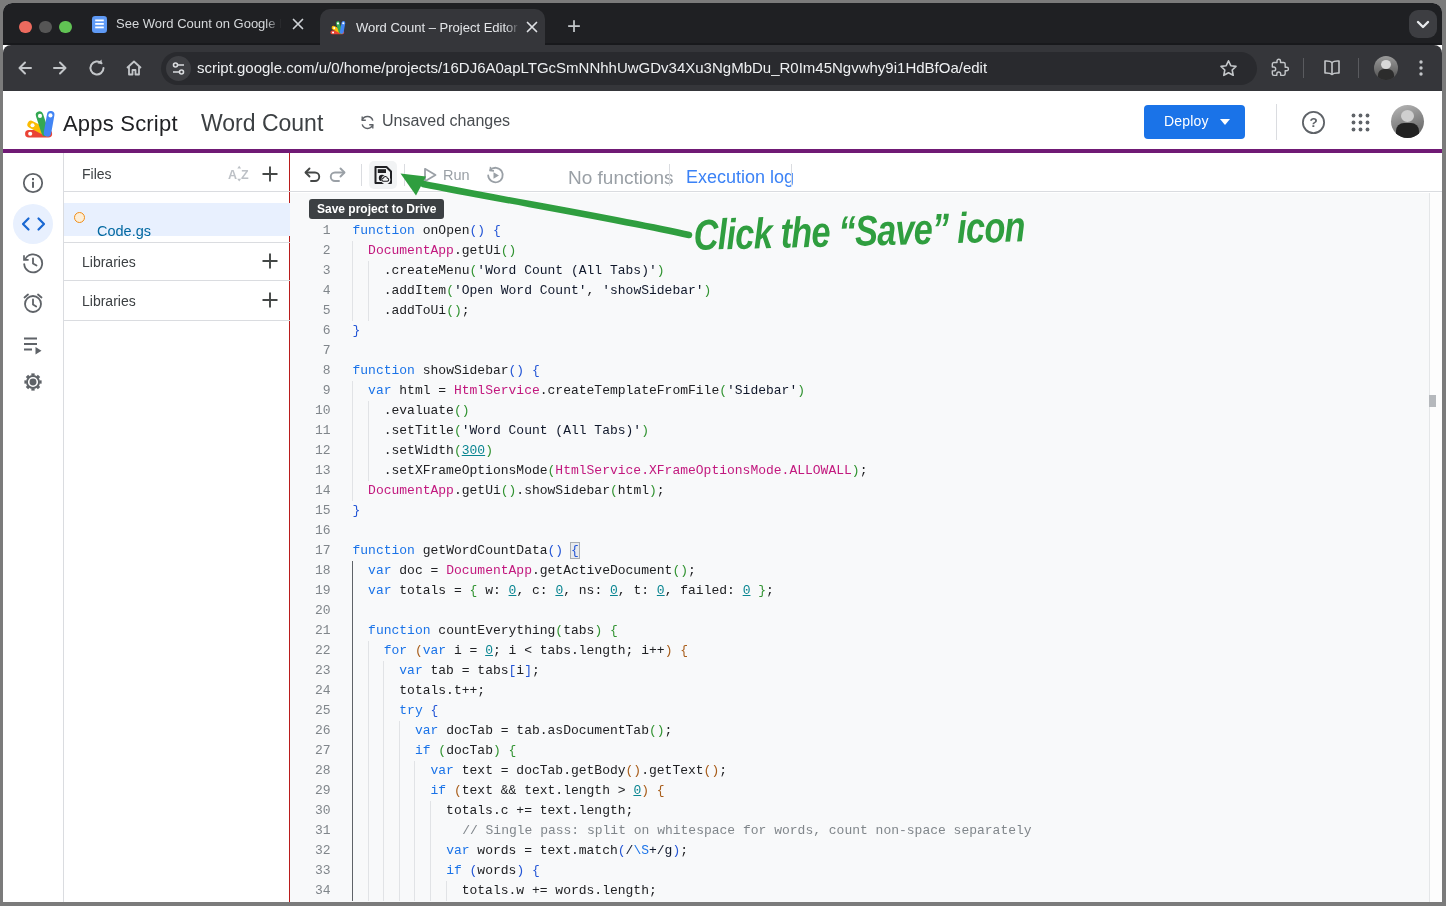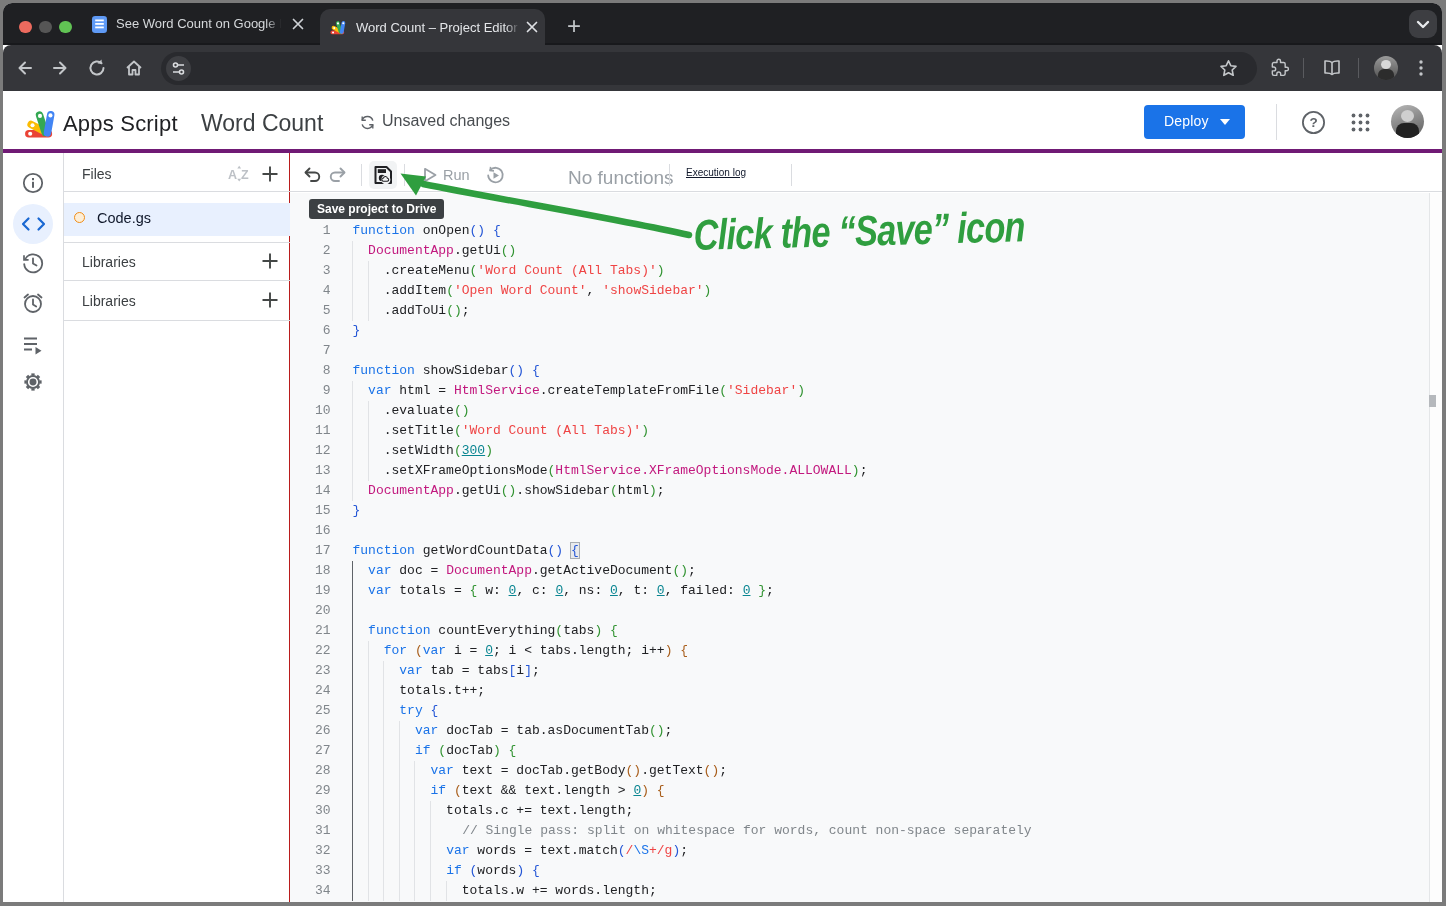--- a/index.html
+++ b/index.html
@@ -22,21 +22,21 @@
   #files { position:absolute; left:61px; top:150px; width:226px; height:749px; background:#fff; border-right:1px solid #b91c1c; }
   
   #edtoolbar { position:absolute; left:287px; top:150px; width:1152px; height:39px; background:#fff; border-bottom:1px solid #dadce0; }
   #editor { position:absolute; left:287px; top:190px; width:1152px; height:709px; background:#f8f9fa; }
   .vdiv { position:absolute; width:1px; background:#dadce0; }
   pre { font-family:"Liberation Mono", monospace; font-size:13px; line-height:20px; }
   .k  { color:#1a73e8; }   
   .b1 { color:#2456d6; }   
   .b2 { color:#319331; }   
   .b3 { color:#a85d1a; }   
-  .s  { color:#ef4444; }   
+  .s  { color:#0f172a; }   
   .g  { color:#c2187e; }   
   .n  { color:#098591;text-decoration:underline; }   
   .cm { color:#80868b;margin-left:16px; }   
   .guide { position:absolute; width:1px; background:#e1e3e6; }
   .match { background:#e8eaed; box-shadow:0 0 0 1px #a8adb2; }
 </style>
 </head>
 <body>
 <div id="win">
 
@@ -111,20 +111,21 @@
       <div class="abs" style="left:5px; top:4px; width:25px; height:25px; border-radius:50%; background:#3e3f43;">
         <svg width="25" height="25" viewBox="0 0 25 25">
             <g stroke="#dadcdf" stroke-width="1.6" fill="none">
               <circle cx="9.5" cy="9" r="2"></circle>
               <path d="M11.5 9 H18"></path>
               <circle cx="15.5" cy="16" r="2"></circle>
               <path d="M7 16 H13.5"></path>
             </g>
           </svg>
       </div>
+      <div class="abs" style="left:36px; top:7px; color:#eef0f2; font-size:15px; white-space:nowrap;">script.google.com/u/0/home/projects/16DJ6A0apLTGcSmNNhhUwGDv34Xu3NgMbDu_R0Im45Ngvwhy9i1HdBfOa/edit</div>
 
       <svg class="abs" style="left:1058px; top:7px;" width="19" height="19" viewBox="0 0 19 19">
           <path d="M9.5 1.8 L11.8 6.7 L17 7.4 L13.2 11 L14.2 16.3 L9.5 13.7 L4.8 16.3 L5.8 11 L2 7.4 L7.2 6.7 Z" stroke="#c3c6c9" stroke-width="1.6" fill="none" stroke-linejoin="round"></path>
         </svg>
     </div>
 
     <svg class="abs" style="left:1267px; top:13px;" width="20" height="20" viewBox="0 0 24 24">
         <path d="M20 11h-1.8V7.2c0-1-.8-1.8-1.8-1.8h-3.8V3.6a2.1 2.1 0 0 0-4.2 0v1.8H4.6c-1 0-1.8.8-1.8 1.8v3.6h1.7a2.3 2.3 0 0 1 0 4.6H2.8v3.6c0 1 .8 1.8 1.8 1.8h3.6v-1.7a2.3 2.3 0 0 1 4.6 0v1.7h3.6c1 0 1.8-.8 1.8-1.8v-3.8H20a2.1 2.1 0 0 0 0-4.2z" stroke="#c3c6c9" stroke-width="1.7" fill="none" stroke-linejoin="round"></path>
       </svg>
     <div class="vdiv" style="left:1300px; top:13px; height:20px; background:#5a5b5f;"></div>
@@ -275,21 +276,21 @@
           <path d="M9.3 13.8 L11.2 16.4 L13.1 13.8 Z"></path>
         </g>
       </svg>
     <svg class="abs" style="left:197px; top:12px;" width="18" height="18">
         <path d="M9 1.5 V16.5 M1.5 9 H16.5" stroke="#444746" stroke-width="1.9"></path>
       </svg>
     <div class="abs" style="left:0; top:38px; width:226px; height:1px; background:#dadce0;"></div>
 
     <div class="abs" style="left:0; top:50px; width:226px; height:33px; background:#e8f0fe;">
       <div class="abs" style="left:10px; top:9px; width:11px; height:11px; border-radius:50%; background:#fdeed7; border:1.6px solid #ef8e19;"></div>
-      <div class="abs" style="left:33px; top:7px; font-size:14.5px; color:#0f172a;">Code.gs</div>
+      <div class="abs" style="left:33px; top:20px; font-size:14.5px; color:#0369a1;">Code.gs</div>
     </div>
     <div class="abs" style="left:0; top:89px; width:226px; height:1px; background:#dadce0;"></div>
     <div class="abs" style="left:18px; top:101px; font-size:14px; color:#3c4043;">Libraries</div>
     <svg class="abs" style="left:197px; top:99px;" width="18" height="18">
         <path d="M9 1.5 V16.5 M1.5 9 H16.5" stroke="#444746" stroke-width="1.9"></path>
       </svg>
     <div class="abs" style="left:0; top:127px; width:226px; height:1px; background:#dadce0;"></div>
     <div class="abs" style="left:18px; top:140px; font-size:14px; color:#3c4043;">Libraries</div>
     <svg class="abs" style="left:197px; top:138px;" width="18" height="18">
         <path d="M9 1.5 V16.5 M1.5 9 H16.5" stroke="#444746" stroke-width="1.9"></path>
@@ -326,21 +327,21 @@
     <div class="abs" style="left:153px; top:14px; font-size:14.5px; color:#9aa0a6;">Run</div>
 
     <svg class="abs" style="left:196px; top:13px;" width="19" height="19" viewBox="0 0 19 19">
         <path d="M4.2 4 A7.3 7.3 0 1 1 2.2 9.5" stroke="#9aa0a6" stroke-width="1.8" fill="none" stroke-linecap="round"></path>
         <path d="M4.6 0.8 L4.2 4.6 L8 4.9" stroke="#9aa0a6" stroke-width="1.6" fill="none"></path>
         <path d="M7.5 6.3 L13 9.5 L7.5 12.7 Z" fill="#9aa0a6"></path>
       </svg>
     <div class="abs" style="left:217px; top:14px; font-size:14.5px; color:#9aa0a6;margin-top:32px;">Debug</div>
     <div class="abs" style="left:278px; top:14px; font-size:19px; color:#9aa0a6;">No functions</div>
     <div class="vdiv" style="left:379px; top:11px; height:22px;"></div>
-    <div class="abs" style="left:396px; top:14px; font-size:10px; color:#0f172a;text-decoration:underline;">Execution log</div>
+    <div class="abs" style="left:396px; top:14px; font-size:18px; color:#3b82f6;">Execution log</div>
     <div class="vdiv" style="left:501px; top:11px; height:22px;"></div>
   </div>
 
   <div id="editor">
 
     <div class="guide" style="left:62px; top:47.5px; height:80px;"></div>
     <div class="guide" style="left:62px; top:187.5px; height:120px;"></div>
     <div class="guide" style="left:62px; top:367.5px; height:340px; background:#5f6368;"></div>
     <div class="guide" style="left:77.6px; top:67.5px; height:60px;"></div>
     <div class="guide" style="left:77.6px; top:207.5px; height:80px;"></div>

